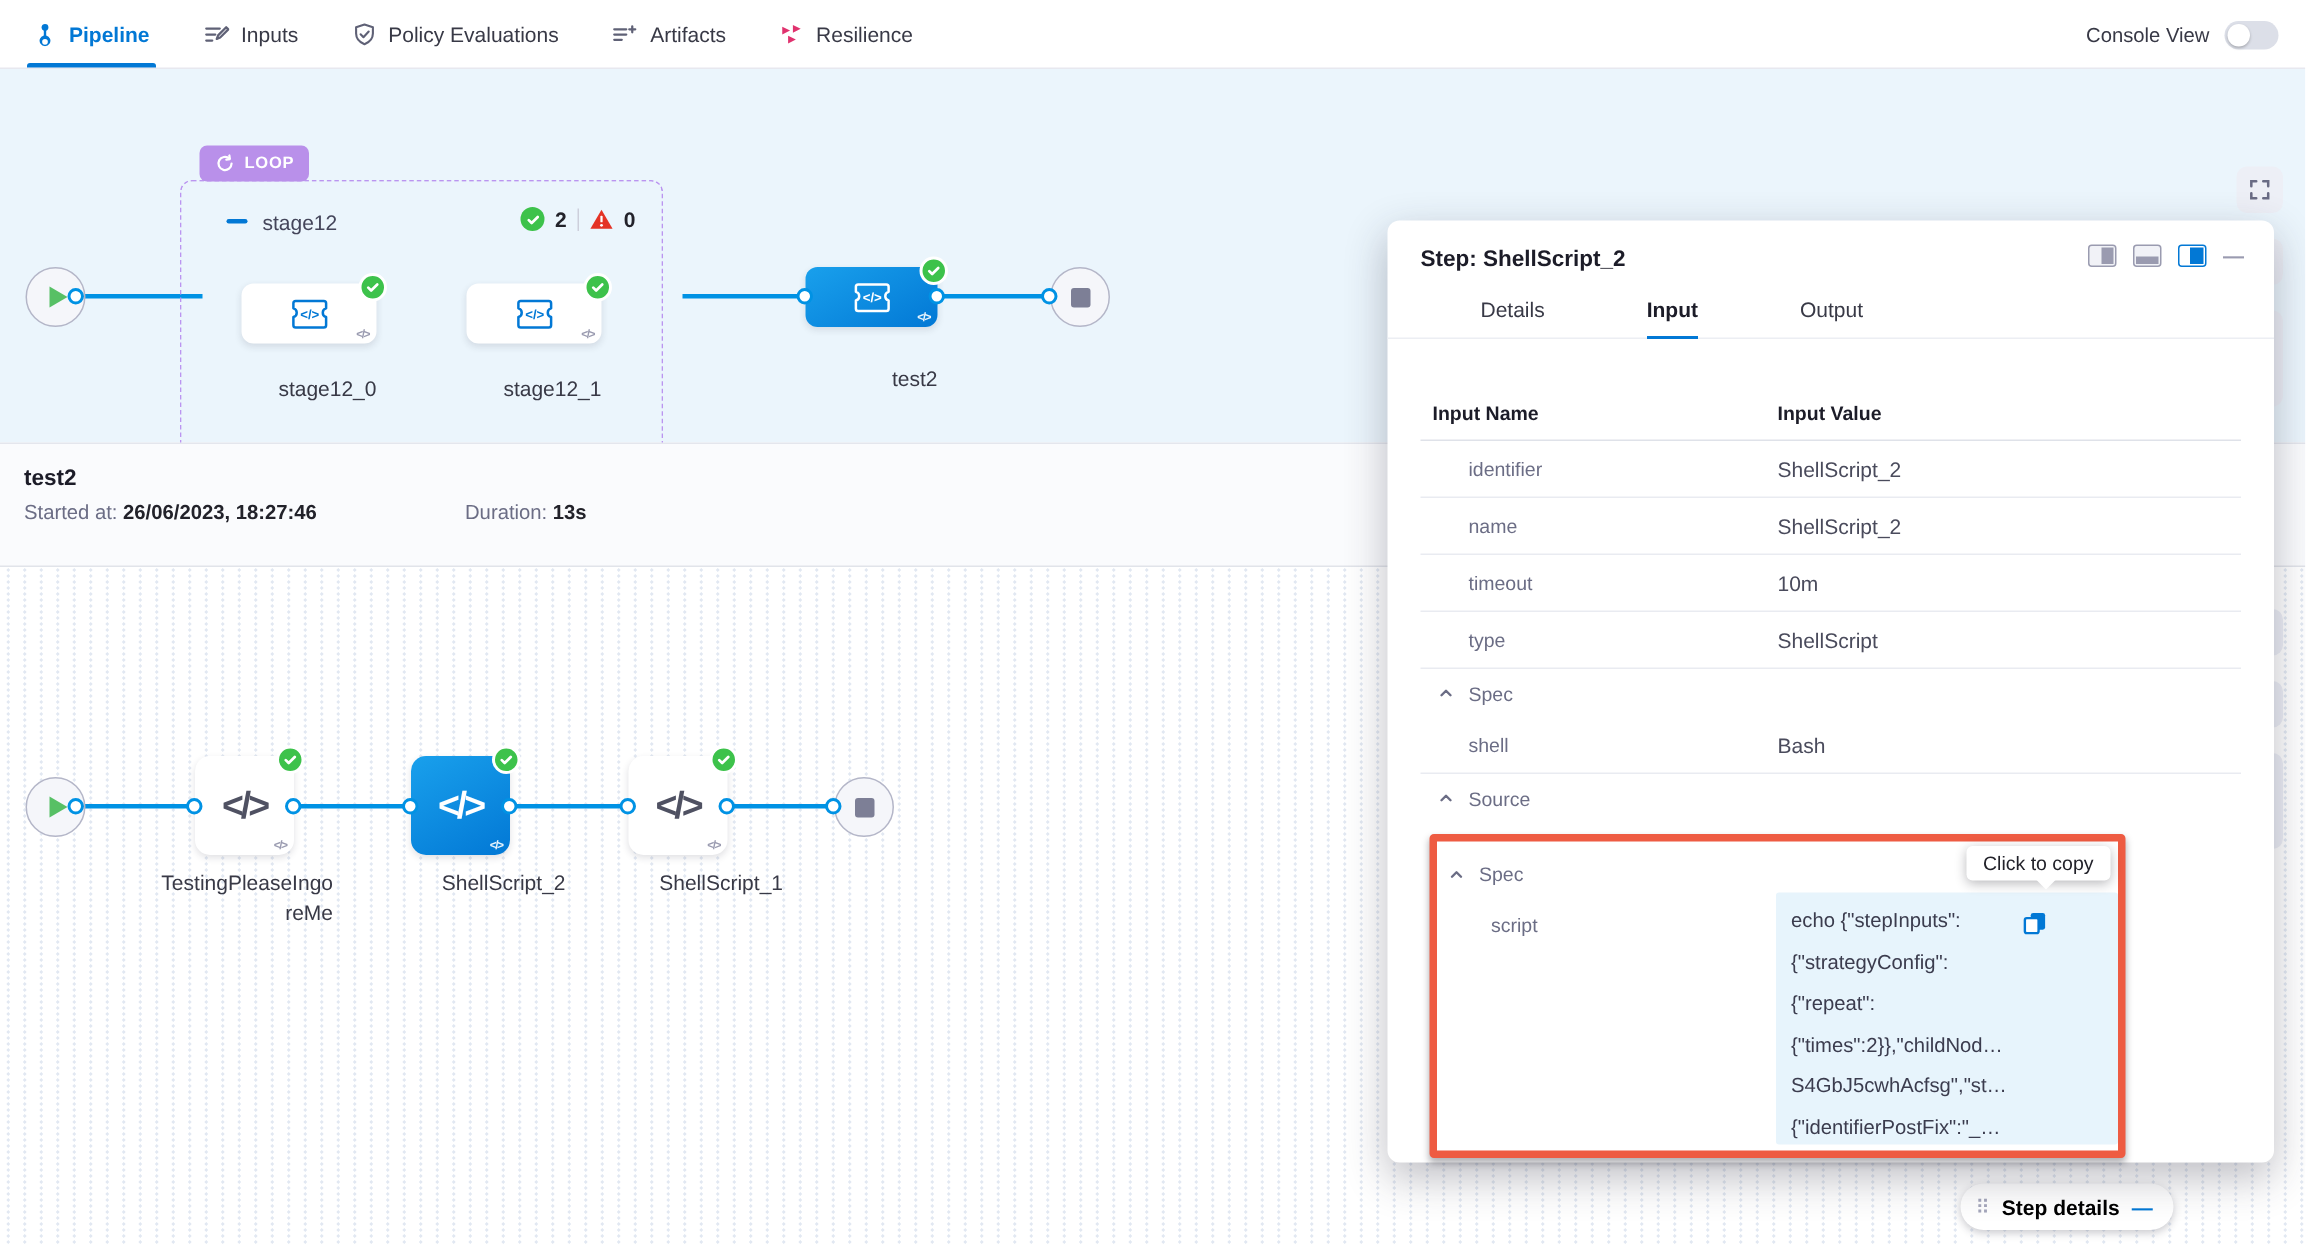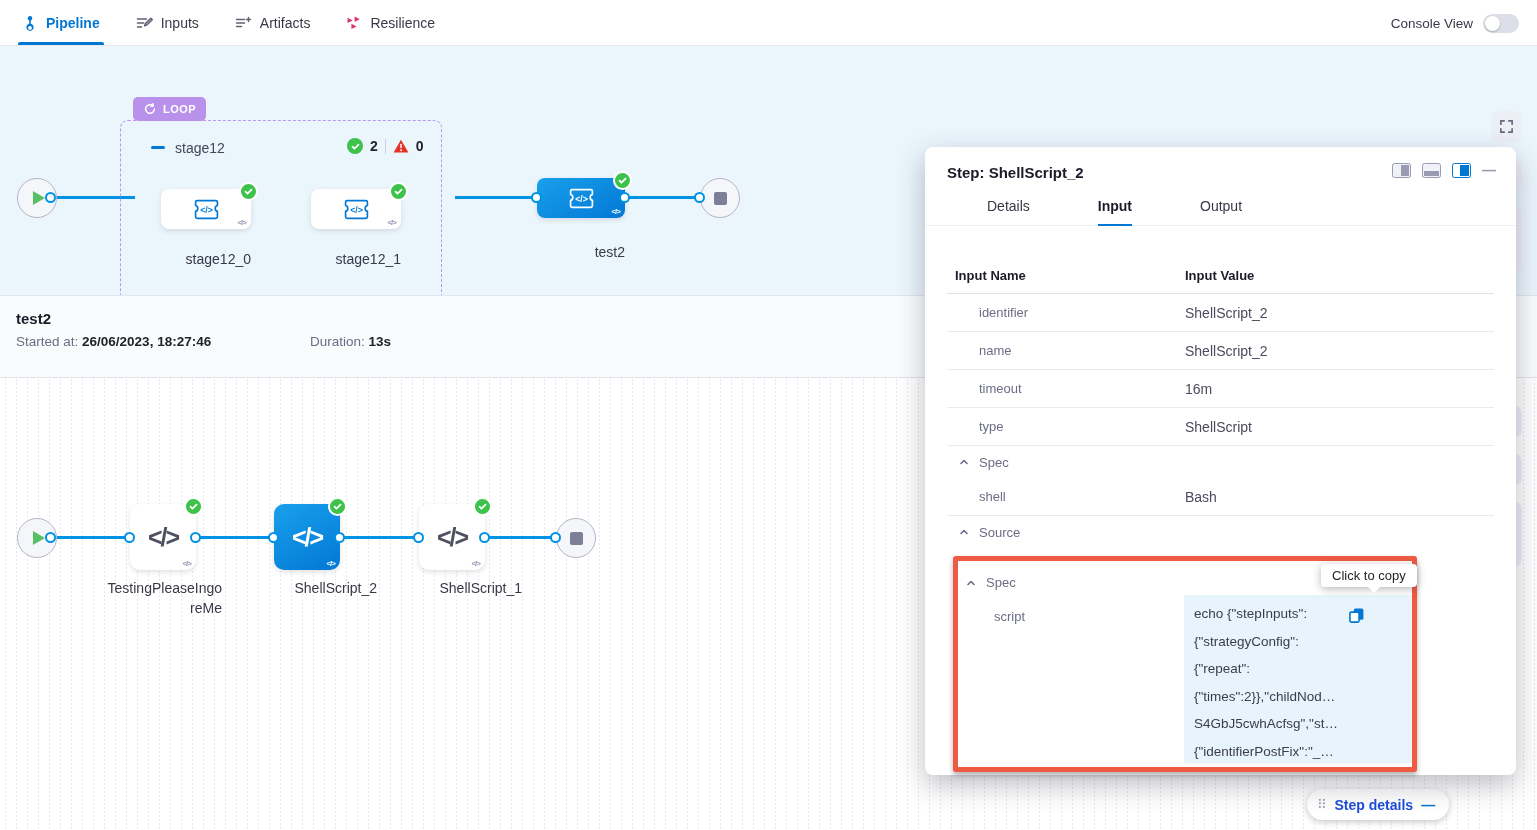--- a/index.html
+++ b/index.html
@@ -72,21 +72,21 @@
 
   
   .ri-title { position:absolute; left:16px; top:14px; font-size:15px; font-weight:700; color:#1c1c28; }
   .ri-line { position:absolute; top:38px; font-size:13.5px; color:#6b6d85; }
   .ri-line b { color:#22222a; font-weight:700; }
 
   
   .step-details { position:absolute; left:1307px; top:411px; height:31px; padding:0 14px 0 10px; background:#fff; border-radius:16px;
                   box-shadow:0 2px 6px rgba(40,41,61,.25); display:flex; align-items:center; gap:8px; z-index:8; cursor:pointer; }
   .drag-dots { color:#a5a7bc; font-size:13px; }
-  .sd-label { color:#1d4ed8; font-weight:700; font-size:14px; }
+  .sd-label { color:#000000; font-weight:700; font-size:14px; }
   .sd-minus { color:#0278d5; font-weight:700; font-size:14px; }
 
   
   .panel { position:absolute; left:925px; top:147px; width:591px; height:628px; background:#fff; border-radius:8px;
            box-shadow:0 10px 28px rgba(40,41,61,.30); z-index:25; }
   .p-header { position:relative; padding:17px 22px 4px; }
   .p-title { font-size:15px; font-weight:700; color:#1c1c28; }
   .p-header-icons { position:absolute; right:20px; top:15px; display:flex; align-items:center; gap:11px; }
   .lay-ic { width:19px; height:15px; border:1.5px solid #9a9bb0; border-radius:2.5px; position:relative; cursor:pointer; background:#f1f2f7; }
   .lay-ic .fill { position:absolute; background:#9a9bb0; }
@@ -110,21 +110,21 @@
   .trow.short { height:36px; }
 
   .red-box { position:absolute; left:28px; top:409px; width:464px; height:216px; border:5px solid #ee5b42; border-radius:3px;
              background:#fff; z-index:5; box-shadow:0 3px 5px rgba(30,30,40,.35); }
   .rb-sechead { position:absolute; left:8px; top:14px; display:flex; align-items:center; gap:10px; font-size:13px; color:#6b6d85; cursor:pointer; }
   .rb-name { position:absolute; left:36px; top:48px; font-size:13px; color:#6b6d85; }
   .script-box { position:absolute; left:226px; top:34px; width:228px; height:168px; background:#e7f4fc; border-radius:2px;
                 padding:5px 10px; overflow:hidden; }
   .script-line { font-size:13.5px; color:#3b3c4e; line-height:27.5px; white-space:nowrap; overflow:hidden; }
   .copy-ic { position:absolute; left:390px; top:46px; cursor:pointer; z-index:6; }
-  .tooltip { position:absolute; left:396px; top:417px; padding:4px 11px; background:#fff; border-radius:4px;
+  .tooltip { position:absolute; left:386px; top:417px; padding:4px 11px; background:#fff; border-radius:4px;
              box-shadow:0 2px 8px rgba(20,20,30,.3); font-size:13px; color:#22222a; z-index:40; white-space:nowrap; }
   .tooltip::after { content:""; position:absolute; left:46px; bottom:-6px; border-left:7px solid transparent;
                     border-right:7px solid transparent; border-top:7px solid #fff; }
 </style>
 </head>
 <body>
 
 <div class="screen">
 
   <header class="topnav">
@@ -138,20 +138,29 @@
         <span>Pipeline</span>
       </div>
       <div class="tab">
         <span class="nicon">
           <svg width="17" height="16" viewBox="0 0 17 16" fill="none" stroke="currentColor" stroke-width="1.5" stroke-linecap="round">
               <path d="M1.5 4h9M1.5 8h6M1.5 12h4"></path>
               <path d="M14.8 3.2l-5.4 5.4-.9 2.3 2.3-.9 5.4-5.4-1.4-1.4z" stroke-linejoin="round"></path>
             </svg>
         </span>
         <span>Inputs</span>
+      </div>
+      <div class="tab">
+        <span class="nicon">
+          <svg width="16" height="16" viewBox="0 0 16 16" fill="none" stroke="currentColor" stroke-width="1.4" stroke-linejoin="round">
+              <path d="M8 1.3l5.6 1.9v4.1c0 3.5-2.5 5.9-5.6 7.2-3.1-1.3-5.6-3.7-5.6-7.2V3.2z"></path>
+              <path d="M5.4 7.9l1.9 1.9 3.5-3.8" stroke-linecap="round"></path>
+            </svg>
+        </span>
+        <span>Policy Evaluations</span>
       </div>
       <div class="tab">
         <span class="nicon">
           <svg width="17" height="16" viewBox="0 0 17 16" fill="none" stroke="currentColor" stroke-width="1.5" stroke-linecap="round">
               <path d="M1.5 4.5h8M1.5 8h8M1.5 11.5h5"></path>
               <path d="M13.5 2.5v4M11.5 4.5h4"></path>
             </svg>
         </span>
         <span>Artifacts</span>
       </div>
@@ -394,21 +403,21 @@
       <div class="trow">
         <span class="c1">identifier</span>
         <span class="c2">ShellScript_2</span>
       </div>
       <div class="trow">
         <span class="c1">name</span>
         <span class="c2">ShellScript_2</span>
       </div>
       <div class="trow">
         <span class="c1">timeout</span>
-        <span class="c2">16m</span>
+        <span class="c2">10m</span>
       </div>
       <div class="trow">
         <span class="c1">type</span>
         <span class="c2">ShellScript</span>
       </div>
 
       <div class="sec-head">
         <svg width="10" height="10" viewBox="0 0 10 10" fill="none" stroke="#6b6d85" stroke-width="1.6" stroke-linecap="round" stroke-linejoin="round">
             <path d="M2 6.5L5 3.5l3 3"></path>
           </svg>

